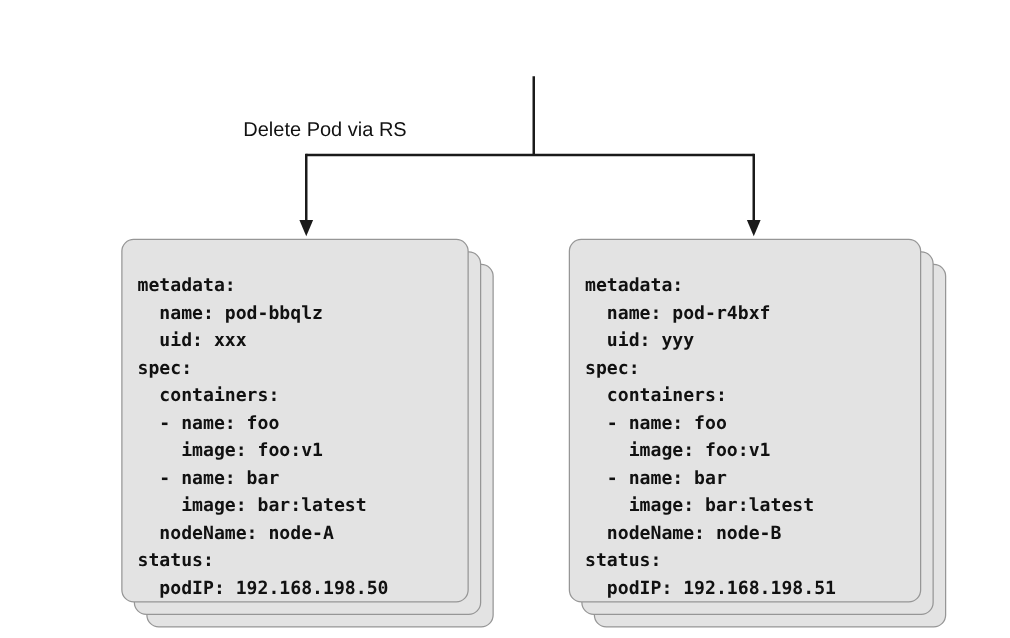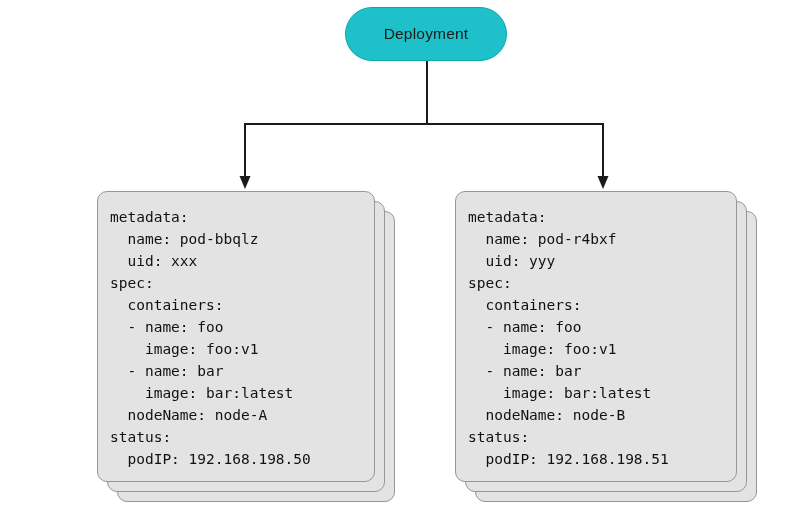--- a/index.html
+++ b/index.html
@@ -61,47 +61,45 @@
     border-radius: 10px;
     box-sizing: border-box;
   }
   .card-stack.left  .pod-card, .card-stack.left  .stacked-page { width: 278px; height: 291px; }
   .card-stack.right .pod-card, .card-stack.right .stacked-page { width: 282px; height: 291px; }
   .stacked-page.p3 { left: 20px; top: 20px; }
   .stacked-page.p2 { left: 10px; top: 10px; }
   .pod-card { left: 0; top: 0; }
   .pod-yaml {
     margin: 0;
-    padding: 14px 6px 0 12px;
+    padding: 26px 6px 0 12px;
     font-family: "DejaVu Sans Mono", "Liberation Mono", monospace;
-    font-weight: normal;
+    font-weight: bold;
     font-size: 14.5px;
     line-height: 22px;
     color: #111111;
     white-space: pre;
   }
 </style>
 </head>
 <body>
 
 <div class="canvas">
 
   <svg class="connector-svg" viewBox="0 0 808 510" xmlns="http://www.w3.org/2000/svg">
     <path d="M427,61 L427,124" stroke="#1a1a1a" stroke-width="2" fill="none"></path>
     <path d="M245,124 L603,124" stroke="#1a1a1a" stroke-width="2" fill="none"></path>
     <path d="M245,123 L245,177" stroke="#1a1a1a" stroke-width="2" fill="none"></path>
     <path d="M603,123 L603,177" stroke="#1a1a1a" stroke-width="2" fill="none"></path>
     <polygon points="239.5,176 250.5,176 245,189" fill="#1a1a1a"></polygon>
     <polygon points="597.5,176 608.5,176 603,189" fill="#1a1a1a"></polygon>
   </svg>
 
-  <div class="deployment-node">
-    <span class="deployment-label">Deployment</span>
-  </div>
 
+  <div class="edge-label left">Delete Pod via RS</div>
 
 
   <div class="card-stack left">
     <div class="stacked-page p3"></div>
     <div class="stacked-page p2"></div>
     <div class="pod-card">
       <pre class="pod-yaml">metadata:
   name: pod-bbqlz
   uid: xxx
 spec:

